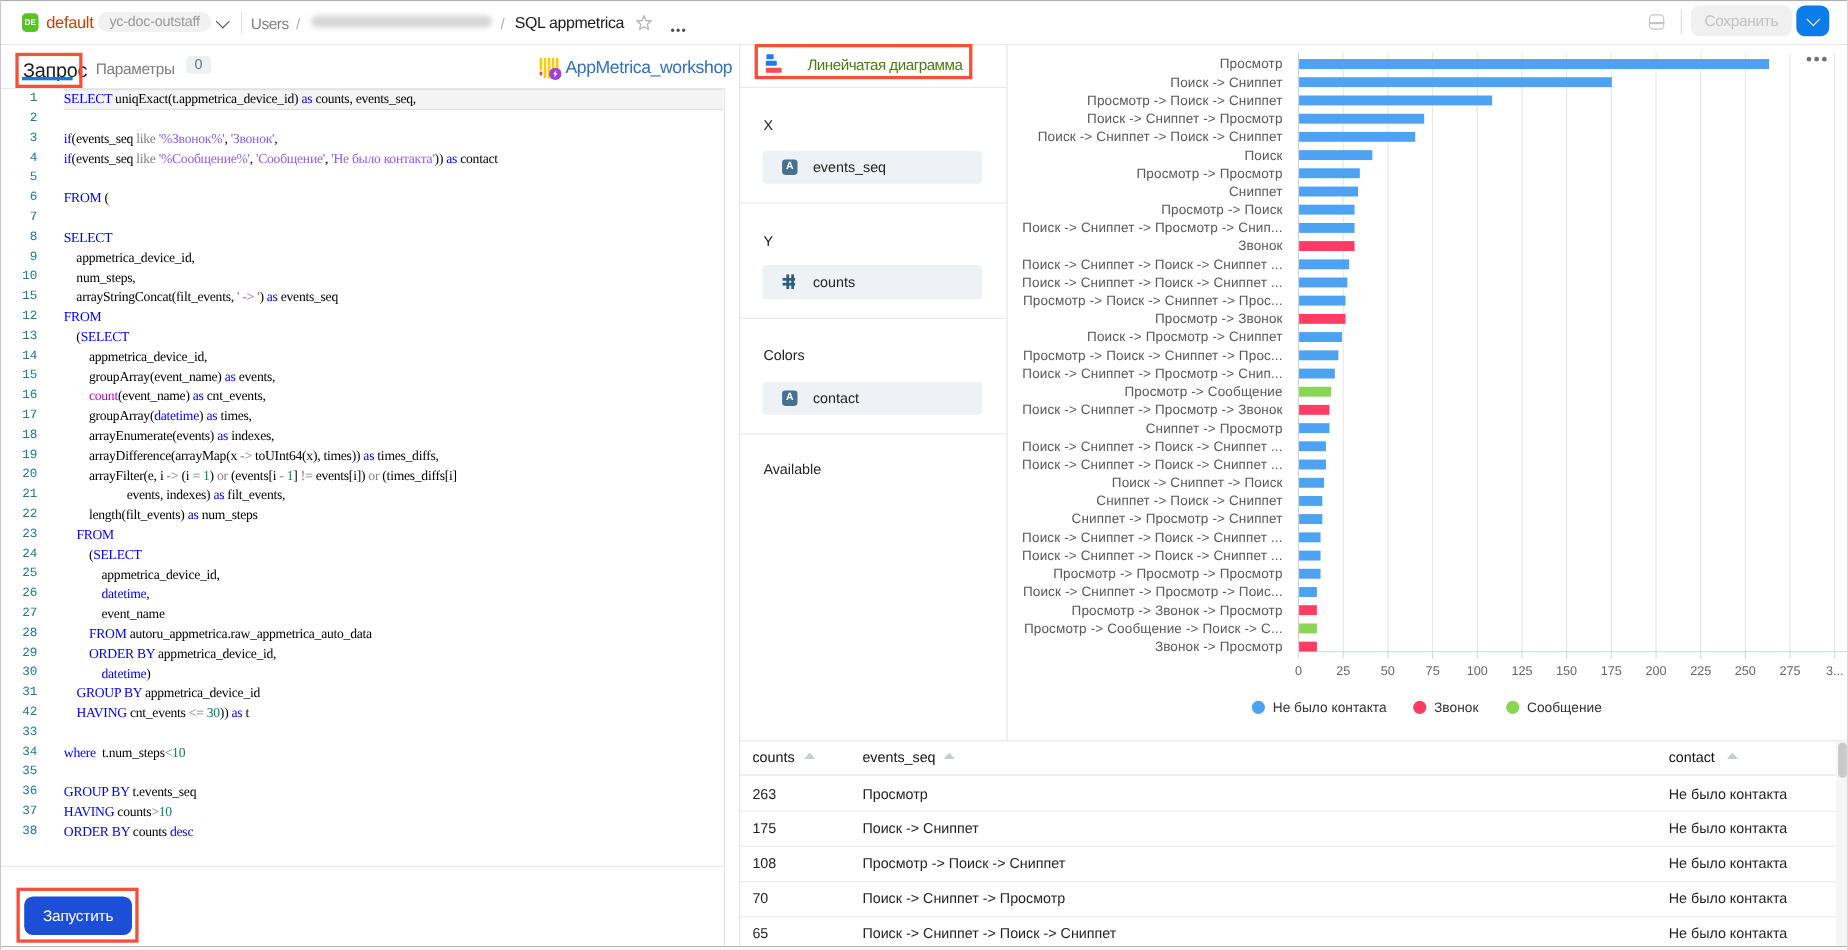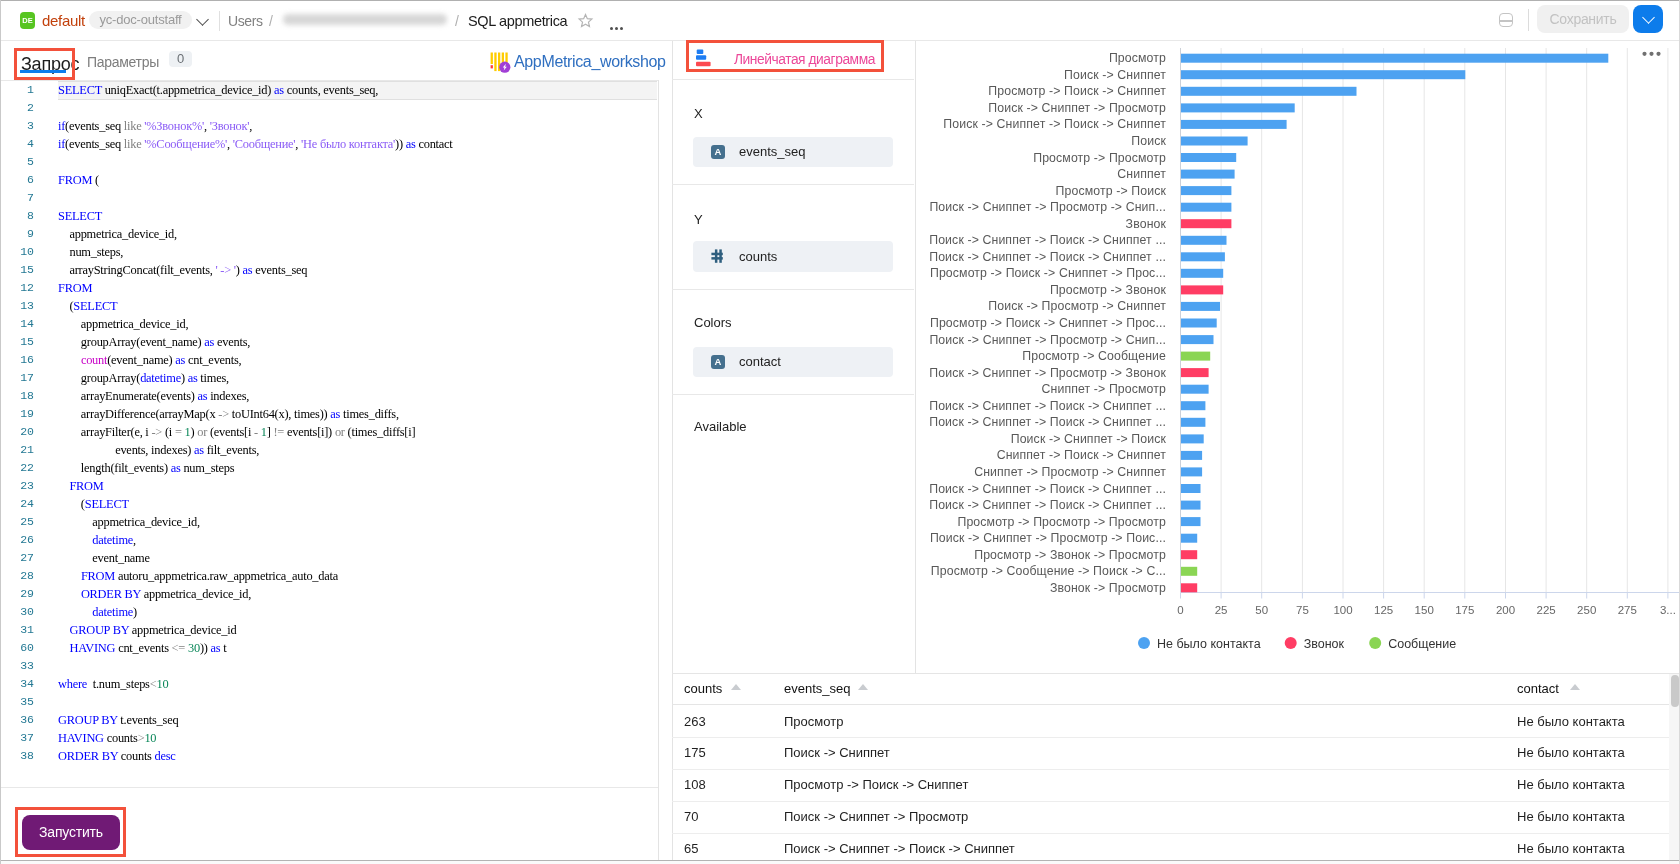--- a/index.html
+++ b/index.html
@@ -27,21 +27,21 @@
 .tabu{left:20px;top:70px;width:46px;height:3px;background:#0d7ceb}
 
 #gutter{left:0;top:0.5px;width:34px;text-align:right;color:#237893;
   font-family:"Liberation Mono",monospace;font-size:11.5px}
 #gutter .ln{height:18px;line-height:18px}
 #code{left:58px;top:0.5px;font-family:Liberation Serif, serif;font-size:12.4px;
   letter-spacing:-0.24px;color:#000;white-space:pre}
 #code .cl{height:18px;line-height:18px}
 .k{color:#0000ff}.o{color:#808080}.s{color:#8b5cf6}.n{color:#098658}.m{color:#c700c7}
 .cur{left:58px;top:1px;width:599px;height:16.5px;background:#f4f4f4;border-top:1px solid #e0e0e0;border-bottom:1px solid #e0e0e0}
-.runbtn{left:22px;top:814.5px;width:98px;height:35px;border-radius:8px;background:#701a75;
+.runbtn{left:22px;top:814.5px;width:98px;height:35px;border-radius:8px;background:#1d4ed8;
   color:#fff;font-size:14px;letter-spacing:-0.2px;text-align:center;line-height:35px}
 
 .mlabel{font-size:13px;color:#222}
 .chip{left:693px;width:200px;height:30.5px;border-radius:4px;background:#eef1f5}
 .chip .fbadge{position:absolute;left:18px;top:8px;width:14px;height:14px;border-radius:3px;
   background:#45708e;color:#fff;font-size:9.5px;font-weight:bold;text-align:center;line-height:14px}
 .chip .ctext{position:absolute;left:46px;top:7.5px;font-size:13px;color:#222}
 
 .ann{position:absolute;border:3px solid #f3513b;box-sizing:border-box}
 
@@ -123,21 +123,21 @@
         <div class="ln">22</div>
         <div class="ln">23</div>
         <div class="ln">24</div>
         <div class="ln">25</div>
         <div class="ln">26</div>
         <div class="ln">27</div>
         <div class="ln">28</div>
         <div class="ln">29</div>
         <div class="ln">30</div>
         <div class="ln">31</div>
-        <div class="ln">60</div>
+        <div class="ln">42</div>
         <div class="ln">33</div>
         <div class="ln">34</div>
         <div class="ln">35</div>
         <div class="ln">36</div>
         <div class="ln">37</div>
         <div class="ln">38</div>
       </div>
 <div class="abs" id="code"><div class="cl"><i class="k">SELECT</i> uniqExact(t.appmetrica_device_id) <i class="k">as</i> counts, events_seq,</div><div class="cl"></div><div class="cl"><i class="k">if</i>(events_seq <i class="o">like</i> <i class="s">'%Звонок%'</i>, <i class="s">'Звонок'</i>,</div><div class="cl"><i class="k">if</i>(events_seq <i class="o">like</i> <i class="s">'%Сообщение%'</i>, <i class="s">'Сообщение'</i>, <i class="s">'Не было контакта'</i>)) <i class="k">as</i> contact</div><div class="cl"></div><div class="cl"><i class="k">FROM</i> (</div><div class="cl"></div><div class="cl"><i class="k">SELECT</i></div><div class="cl">    appmetrica_device_id,</div><div class="cl">    num_steps,</div><div class="cl">    arrayStringConcat(filt_events, <i class="s">' -&gt; '</i>) <i class="k">as</i> events_seq</div><div class="cl"><i class="k">FROM</i></div><div class="cl">    (<i class="k">SELECT</i></div><div class="cl">        appmetrica_device_id,</div><div class="cl">        groupArray(event_name) <i class="k">as</i> events,</div><div class="cl">        <i class="m">count</i>(event_name) <i class="k">as</i> cnt_events,</div><div class="cl">        groupArray(<i class="k">datetime</i>) <i class="k">as</i> times,</div><div class="cl">        arrayEnumerate(events) <i class="k">as</i> indexes,</div><div class="cl">        arrayDifference(arrayMap(x <i class="o">-&gt;</i> toUInt64(x), times)) <i class="k">as</i> times_diffs,</div><div class="cl">        arrayFilter(e, i <i class="o">-&gt;</i> (i <i class="o">=</i> <i class="n">1</i>) <i class="o">or</i> (events[i <i class="o">-</i> <i class="n">1</i>] <i class="o">!=</i> events[i]) <i class="o">or</i> (times_diffs[i]</div><div class="cl">                    events, indexes) <i class="k">as</i> filt_events,</div><div class="cl">        length(filt_events) <i class="k">as</i> num_steps</div><div class="cl">    <i class="k">FROM</i></div><div class="cl">        (<i class="k">SELECT</i></div><div class="cl">            appmetrica_device_id,</div><div class="cl">            <i class="k">datetime</i>,</div><div class="cl">            event_name</div><div class="cl">        <i class="k">FROM</i> autoru_appmetrica.raw_appmetrica_auto_data</div><div class="cl">        <i class="k">ORDER</i> <i class="k">BY</i> appmetrica_device_id,</div><div class="cl">            <i class="k">datetime</i>)</div><div class="cl">    <i class="k">GROUP</i> <i class="k">BY</i> appmetrica_device_id</div><div class="cl">    <i class="k">HAVING</i> cnt_events <i class="o">&lt;=</i> <i class="n">30</i>)) <i class="k">as</i> t</div><div class="cl"></div><div class="cl"><i class="k">where</i>  t.num_steps<i class="o">&lt;</i><i class="n">10</i></div><div class="cl"></div><div class="cl"><i class="k">GROUP</i> <i class="k">BY</i> t.events_seq</div><div class="cl"><i class="k">HAVING</i> counts<i class="o">&gt;</i><i class="n">10</i></div><div class="cl"><i class="k">ORDER</i> <i class="k">BY</i> counts <i class="k">desc</i></div></div>
 </div>
 <div class="hline" style="left:0;top:787px;width:658px"></div>
@@ -145,21 +145,21 @@
 
 <div class="vdiv" style="left:658px;top:80px;height:780px;background:#e3e3e3;z-index:1"></div>
 <div class="vdiv" style="left:671.5px;top:41px;height:819px;background:#e3e3e3"></div>
 <div class="vdiv" style="left:914.5px;top:41px;height:632px;background:#e3e3e3"></div>
 
 <svg class="abs" style="left:696px;top:48.5px" width="16" height="18" viewBox="0 0 16 18">
 <rect x="0.7" y="0.4" width="6.6" height="4.5" rx="1" fill="#1e7df2"></rect>
 <rect x="0" y="6.3" width="10.2" height="4.5" rx="1" fill="#1e7df2"></rect>
 <rect x="0" y="12.7" width="14.6" height="4.5" rx="1" fill="#fc4a50"></rect>
 </svg>
-<div class="abs" style="left:734px;top:52px;font-size:13.8px;letter-spacing:-0.45px;color:#ec4899">Линейчатая диаграмма</div>
+<div class="abs" style="left:734px;top:52px;font-size:13.8px;letter-spacing:-0.45px;color:#4d7c0f">Линейчатая диаграмма</div>
 <div class="hline" style="left:672px;top:78.5px;width:242px"></div>
 
 <div class="abs mlabel" style="left:694px;top:106px">X</div>
 <div class="abs chip" style="top:136.5px">
       <span class="fbadge">A</span>
       <span class="ctext">events_seq</span>
     </div>
 <div class="hline" style="left:672px;top:184px;width:242px"></div>
 
 <div class="abs mlabel" style="left:694px;top:212px">Y</div>

